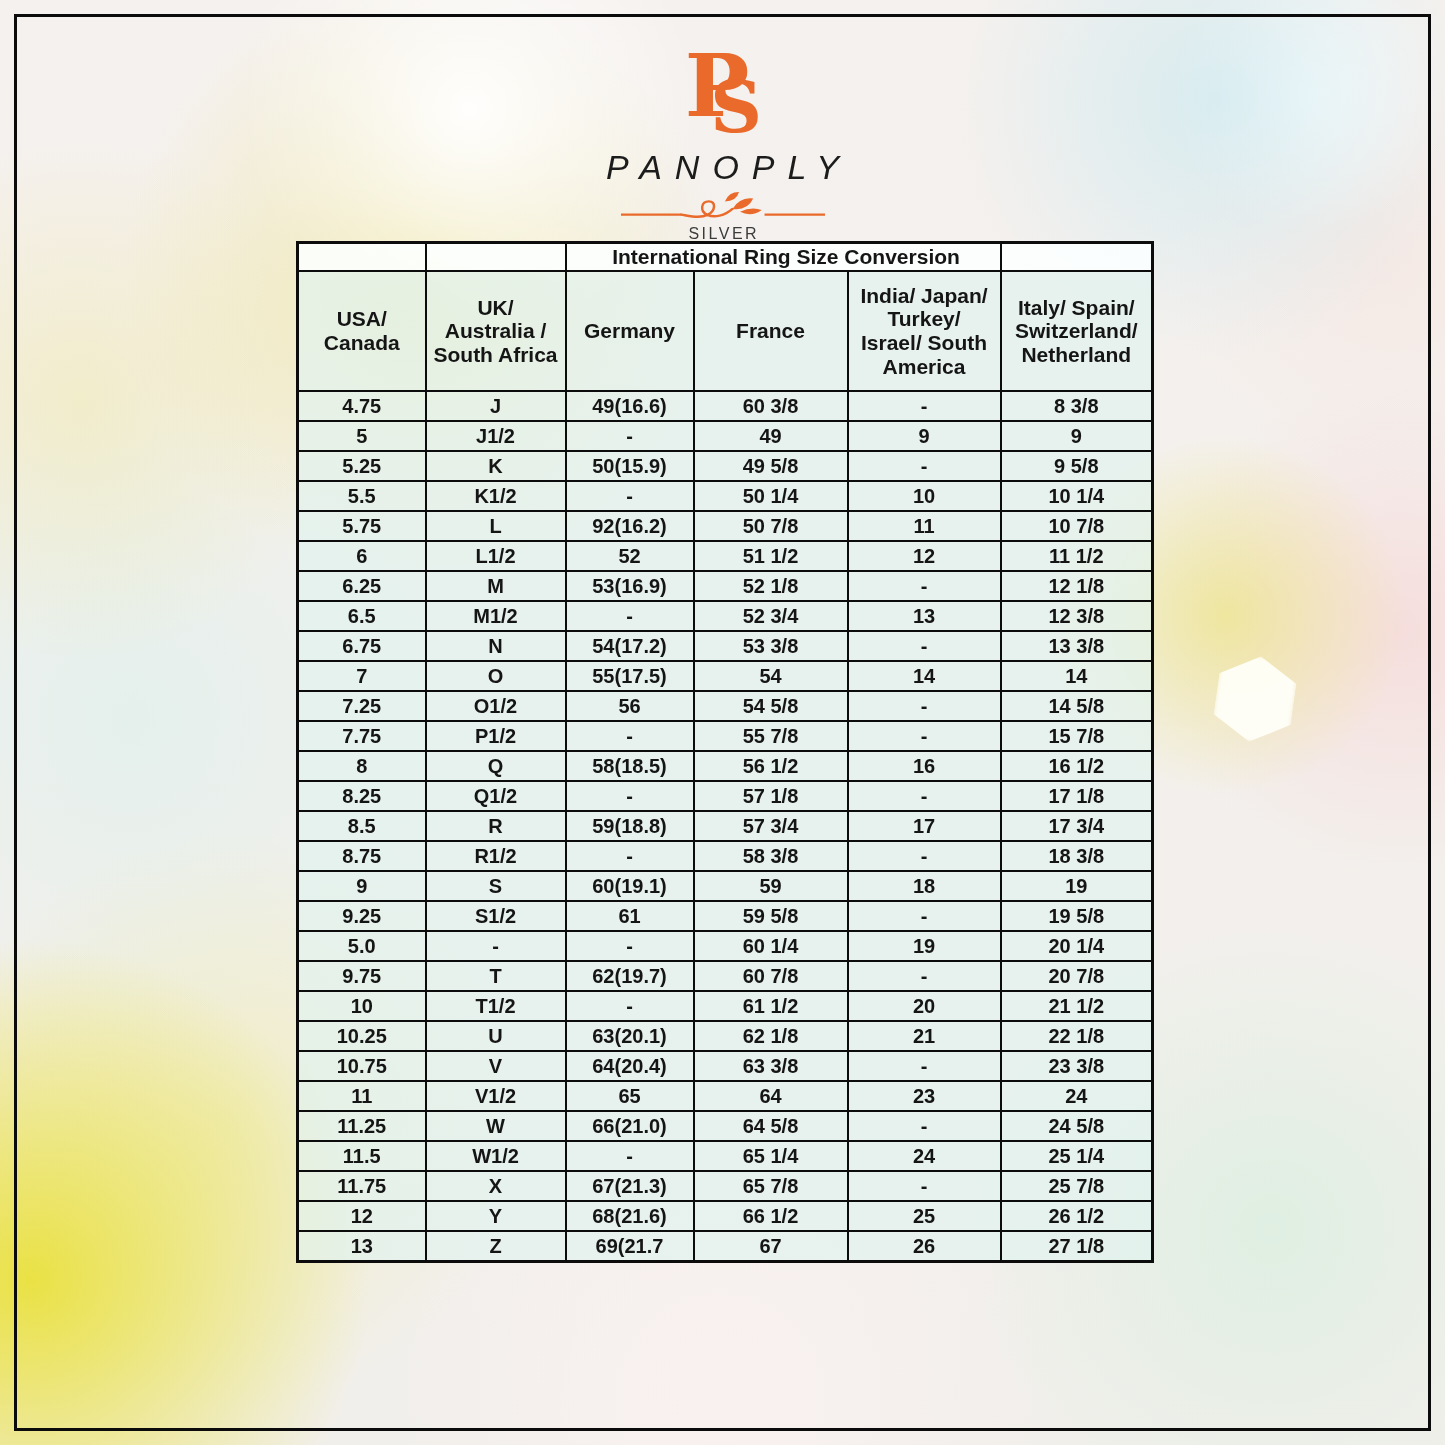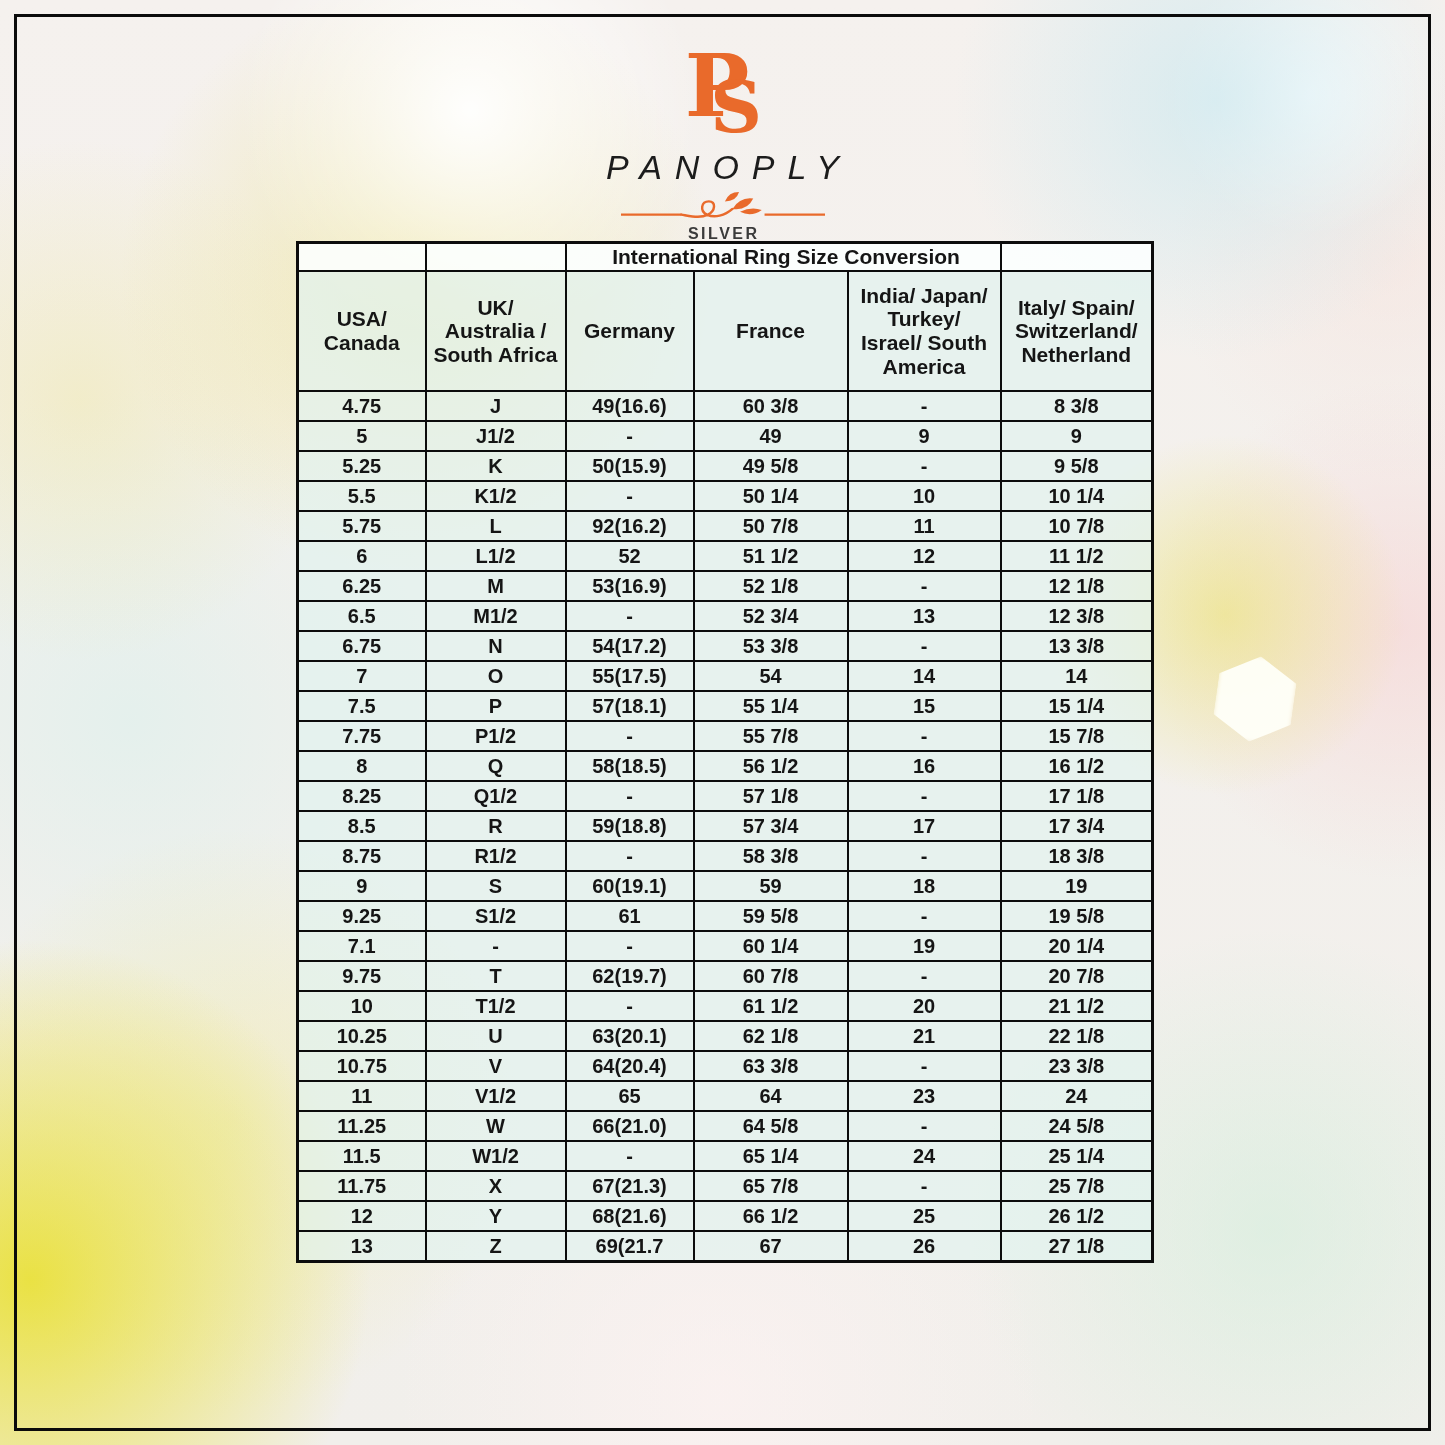--- a/index.html
+++ b/index.html
@@ -49,21 +49,21 @@
   }
   .monogram { height: 94px; }
   .brand {
     margin-top: 10px;
     font-size: 34px; font-weight: 400; color: #1c1c1c;
     letter-spacing: 13px; text-indent: 13px; font-style: italic;
   }
   .flourish { margin-top: 4px; }
   .subtitle {
     margin-top: -4px;
-    font-size: 16px; font-weight: 700; color: #3b3b3b;
+    font-size: 16px; font-weight: 400; color: #3b3b3b;
     letter-spacing: 2.5px; text-indent: 2.5px;
   }
   
   table.ring-table {
     position: absolute; left: 296px; top: 241px;
     width: 855px;
     border-collapse: collapse;
     table-layout: fixed;
     z-index: 4;
     border: 3px solid #0c0c0c;
@@ -229,26 +229,26 @@
         </tr>
         <tr>
           <td>7</td>
           <td>O</td>
           <td>55(17.5)</td>
           <td>54</td>
           <td>14</td>
           <td>14</td>
         </tr>
         <tr>
-          <td>7.5</td>
-          <td>P</td>
-          <td>57(18.1)</td>
-          <td>55 1/4</td>
-          <td>15</td>
-          <td>15 1/4</td>
+          <td>7.25</td>
+          <td>O1/2</td>
+          <td>56</td>
+          <td>54 5/8</td>
+          <td>-</td>
+          <td>14 5/8</td>
         </tr>
         <tr>
           <td>7.75</td>
           <td>P1/2</td>
           <td>-</td>
           <td>55 7/8</td>
           <td>-</td>
           <td>15 7/8</td>
         </tr>
         <tr>
@@ -293,21 +293,21 @@
         </tr>
         <tr>
           <td>9.25</td>
           <td>S1/2</td>
           <td>61</td>
           <td>59 5/8</td>
           <td>-</td>
           <td>19 5/8</td>
         </tr>
         <tr>
-          <td>7.1</td>
+          <td>5.0</td>
           <td>-</td>
           <td>-</td>
           <td>60 1/4</td>
           <td>19</td>
           <td>20 1/4</td>
         </tr>
         <tr>
           <td>9.75</td>
           <td>T</td>
           <td>62(19.7)</td>

